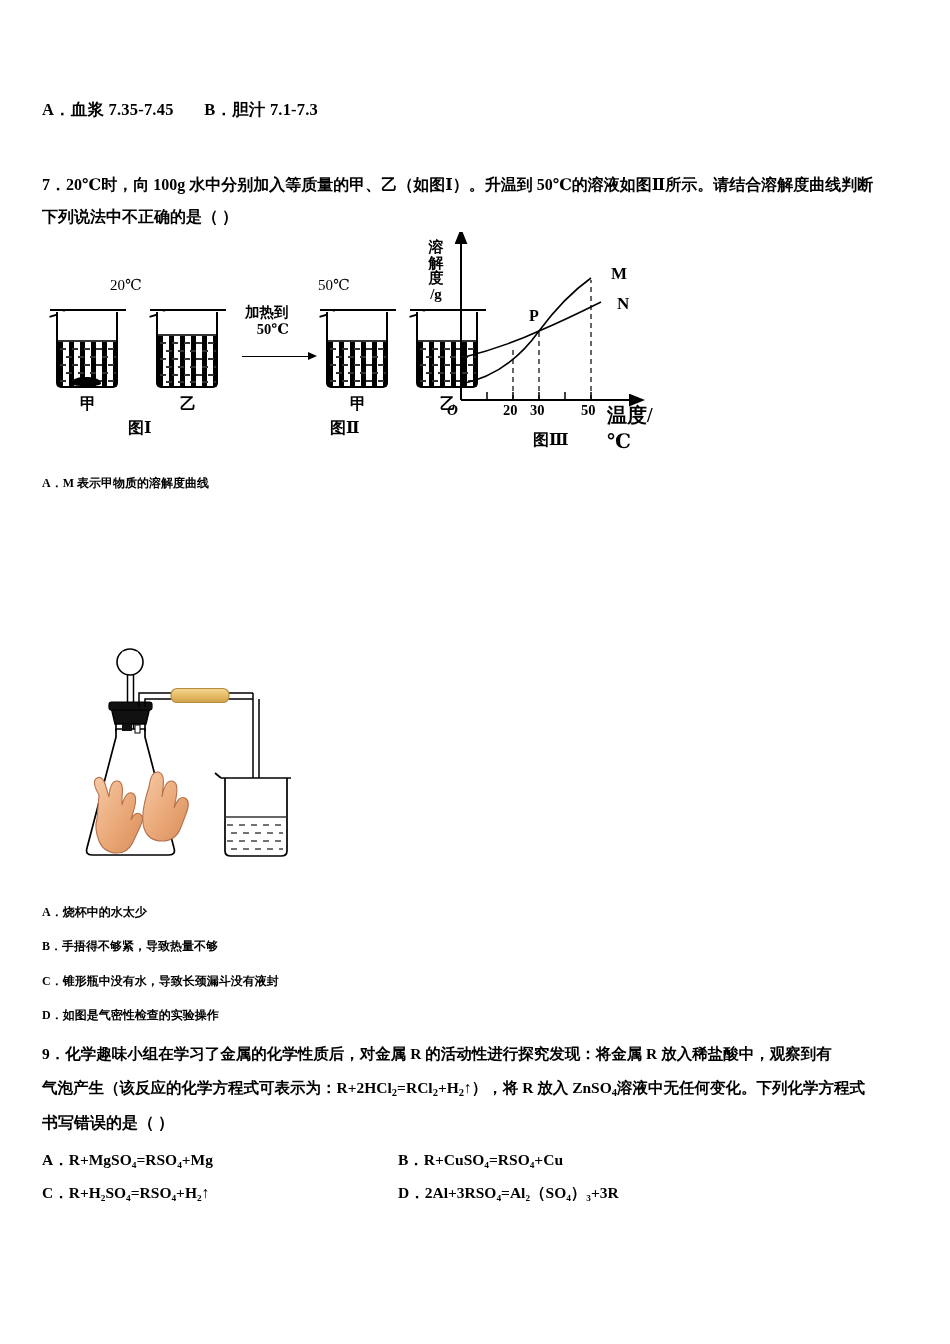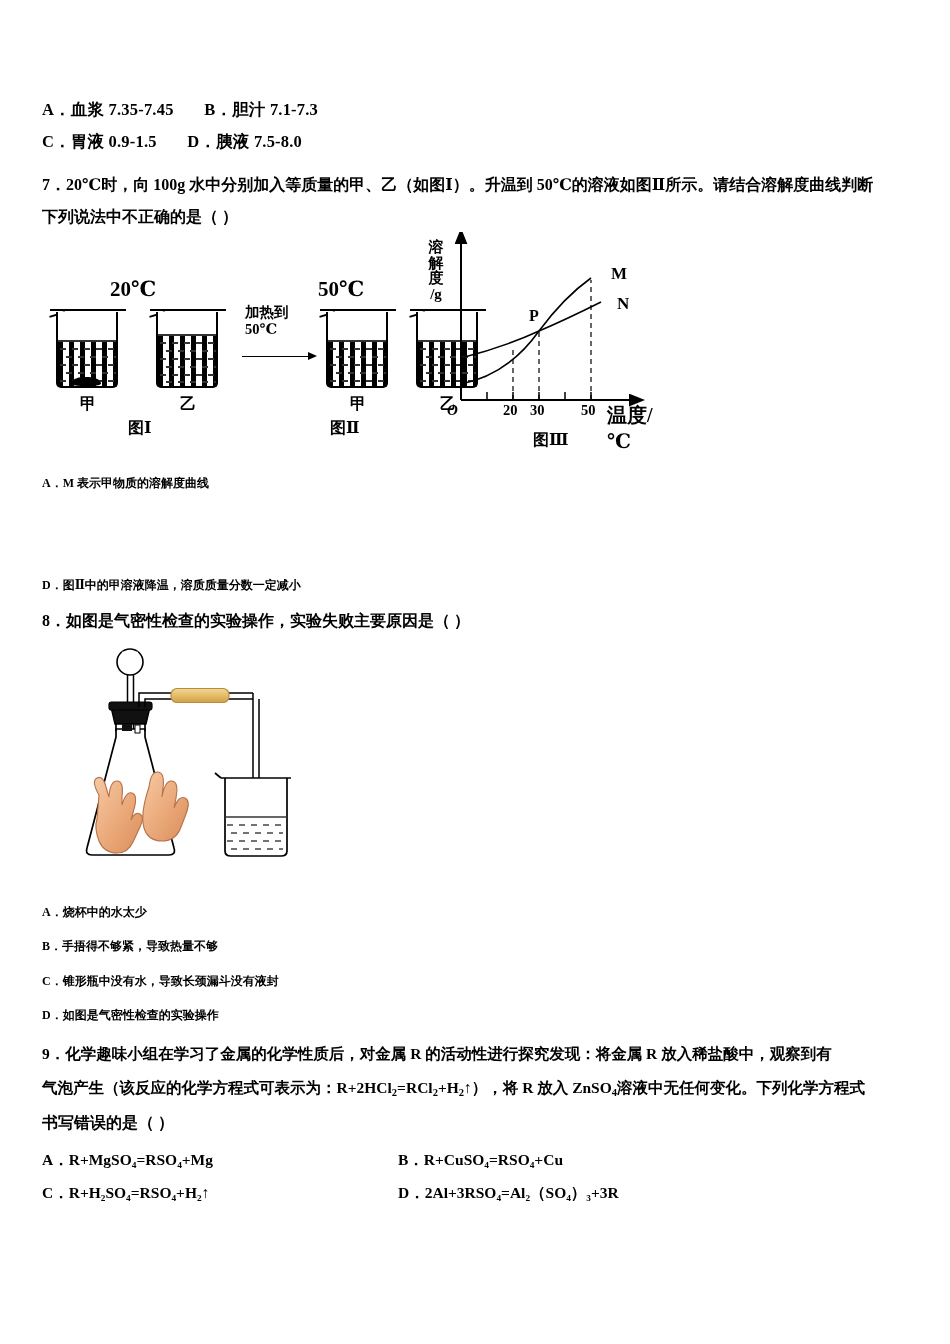--- a/index.html
+++ b/index.html
@@ -58,22 +58,22 @@
     background:repeating-linear-gradient(to right,#333 0 6px,transparent 6px 12px);
   }
   .liqtop{
     position:absolute;left:0;top:0;width:100%;height:1.6px;background:#333;
   }
   .solid{
     position:absolute;background:#000;height:9px;width:30px;
     border-radius:50% 50% 40% 40%/90% 90% 30% 30%;
   }
   .bk-cap{position:absolute;font-size:16px;font-weight:bold;text-align:center;width:76px;}
-  .temp{position:absolute;font-size:21px;font-weight:bold;}
-  .arrowtxt{position:absolute;font-size:14.5px;font-weight:bold;line-height:1.15;}
+  .temp{position:absolute;font-size:15px;font-weight:normal;}
+  .arrowtxt{position:absolute;font-size:14.5px;font-weight:bold;line-height:1.15;text-align:right;}
   .arrowline{position:absolute;height:0;border-top:1.8px solid #000;}
   .arrowhead{
     position:absolute;width:0;height:0;
     border-left:9px solid #000;border-top:4.5px solid transparent;border-bottom:4.5px solid transparent;
   }
   .figcap{position:absolute;font-size:16px;font-weight:bold;}
 
   
   .fig3{position:absolute;left:425px;top:232px;width:230px;height:215px;}
   .ylab{
@@ -90,25 +90,20 @@
 </style>
 </head>
 <body>
 
 <div class="page">
 
   <div class="line" style="left:42px;top:99px;">
     <span>A．血浆 7.35-7.45</span>
     <span style="display:inline-block;width:22px;"></span>
     <span>B．胆汁 7.1-7.3</span>
-  </div>
-  <div class="line" style="left:42px;top:131px;">
-    <span>C．胃液 0.9-1.5</span>
-    <span style="display:inline-block;width:22px;"></span>
-    <span>D．胰液 7.5-8.0</span>
   </div>
 
   <div class="qline" style="left:42px;top:175px;">7．20℃时，向 100g 水中分别加入等质量的甲、乙（如图Ⅰ）。升温到 50℃的溶液如图Ⅱ所示。请结合溶解度曲线判断</div>
   <div class="qline" style="left:42px;top:207px;">下列说法中不正确的是（      ）</div>
 
   <div class="fig1">
 
     <div class="temp" style="left:70px;top:0px;">20℃</div>
     <div class="temp" style="left:278px;top:0px;">50℃</div>
 
@@ -228,23 +223,21 @@
     <div class="olab" style="left:22px;top:170px;">O</div>
     <div class="tickLab" style="left:78px;top:170px;">20</div>
     <div class="tickLab" style="left:105px;top:170px;">30</div>
     <div class="tickLab" style="left:156px;top:170px;">50</div>
     <div class="xlab" style="left:182px;top:170px;">温度/℃</div>
 
     <div class="figcap" style="left:108px;top:198px;">图Ⅲ</div>
   </div>
 
   <div class="opt" style="left:42px;top:475px;">A．M 表示甲物质的溶解度曲线</div>
-  <div class="opt" style="left:42px;top:577px;">D．图Ⅱ中的甲溶液降温，溶质质量分数一定减小</div>
-
-  <div class="qline" style="left:42px;top:611px;">8．如图是气密性检查的实验操作，实验失败主要原因是（ ）</div>
+
 
   <div class="fig4">
     <svg width="240" height="235" viewBox="0 0 240 235">
       <defs>
         <linearGradient id="skin" x1="0" y1="0" x2="1" y2="1">
           <stop offset="0%" stop-color="#f6c9a4"></stop>
           <stop offset="55%" stop-color="#eaa878"></stop>
           <stop offset="100%" stop-color="#d98d5c"></stop>
         </linearGradient>
         <linearGradient id="rub" x1="0" y1="0" x2="0" y2="1">

